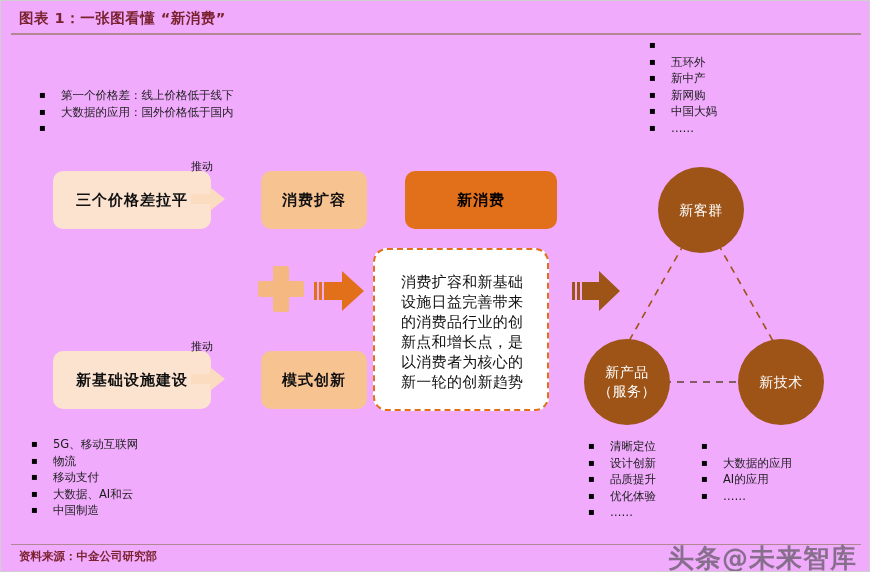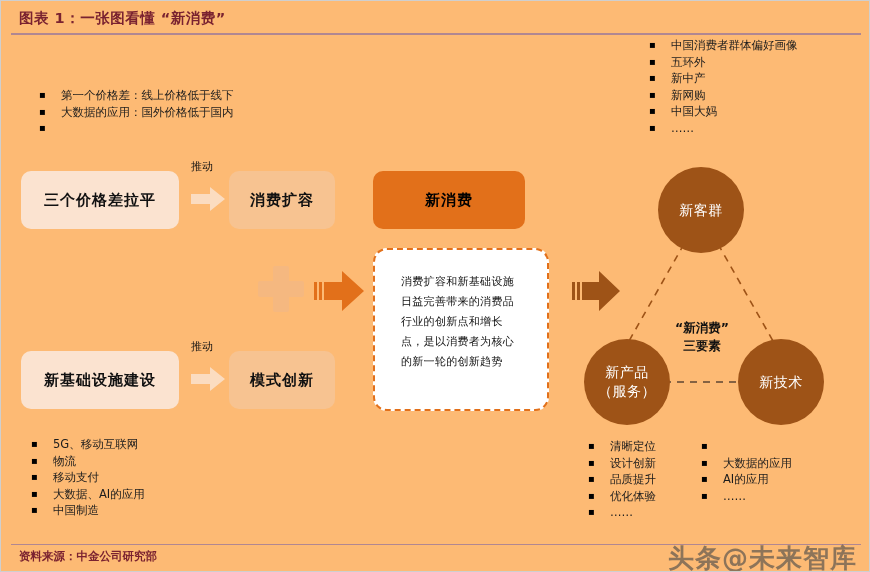--- a/index.html
+++ b/index.html
@@ -7,21 +7,21 @@
     padding: 0;
     background: #ffffff;
   }
   body {
     font-family: "DejaVu Sans", "Liberation Sans", sans-serif;
   }
   #page {
     position: relative;
     width: 870px;
     height: 572px;
-    background: #fdba74;
+    background: #f0abfc;
     border: 1px solid #cfcfcf;
     box-sizing: border-box;
     overflow: hidden;
   }
 
   
   .fig-title {
     position: absolute;
     left: 18px;
     top: 8px;
@@ -97,20 +97,21 @@
   .box {
     position: absolute;
     border-radius: 10px;
     display: flex;
     align-items: center;
     justify-content: center;
     font-weight: bold;
     color: #111;
     letter-spacing: 1px;
     box-sizing: border-box;
+    margin-left: 32px;
   }
   .box.light { background: #fbe3d0; font-size: 15px; }
   .box.mid   { background: #f7c391; font-size: 15px; }
   .box.dark  { background: #e2701a; font-size: 15px; color: #000; }
 
   
   .push-label {
     position: absolute;
     font-size: 11px;
     color: #111;
@@ -143,21 +144,21 @@
   
   .note-box {
     position: absolute;
     border: 2px dashed #e2701a;
     border-radius: 14px;
     background: #ffffff;
     box-sizing: border-box;
     padding: 22px 22px 12px 26px;
   }
   .note-text {
-    font-size: 11px;
+    font-size: 15px;
     line-height: 20px;
     color: #111;
     letter-spacing: .3px;
   }
 
   
   .circle {
     position: absolute;
     border-radius: 50%;
     background: #9e5317;
@@ -201,21 +202,20 @@
         <span class="txt">大数据的应用：国外价格低于国内</span>
       </div>
       <div class="row">
         <span class="dot">▪</span>
       </div>
     </div>
 
   <div class="bullets" id="list-consumer-profile" style="left:648px; top:36px;">
       <div class="row">
         <span class="dot">▪</span>
-        <span class="txt">中国消费者群体偏好画像</span>
       </div>
       <div class="row">
         <span class="dot">▪</span>
         <span class="txt">五环外</span>
       </div>
       <div class="row">
         <span class="dot">▪</span>
         <span class="txt">新中产</span>
       </div>
       <div class="row">
@@ -276,39 +276,37 @@
     <line x1="650" y1="381" x2="742" y2="381" stroke="#5e4632" stroke-width="1.6" stroke-dasharray="7 6"></line>
   </svg>
 
   <div class="circle" style="left:657px; top:166px; width:86px; height:86px;">新客群</div>
 
   <div class="circle" style="left:583px; top:338px; width:86px; height:86px; white-space:pre-line;">新产品
 （服务）</div>
 
   <div class="circle" style="left:737px; top:338px; width:86px; height:86px;">新技术</div>
 
-  <div class="tri-center" style="left:660px; top:318px; width:82px;">“新消费”
-三要素</div>
 
   <div class="bullets" id="list-infrastructure" style="left:30px; top:435px;">
       <div class="row">
         <span class="dot">▪</span>
         <span class="txt">5G、移动互联网</span>
       </div>
       <div class="row">
         <span class="dot">▪</span>
         <span class="txt">物流</span>
       </div>
       <div class="row">
         <span class="dot">▪</span>
         <span class="txt">移动支付</span>
       </div>
       <div class="row">
         <span class="dot">▪</span>
-        <span class="txt">大数据、AI的应用</span>
+        <span class="txt">大数据、AI和云</span>
       </div>
       <div class="row">
         <span class="dot">▪</span>
         <span class="txt">中国制造</span>
       </div>
     </div>
 
   <div class="bullets" id="list-product-points" style="left:587px; top:437px;">
       <div class="row">
         <span class="dot">▪</span>

